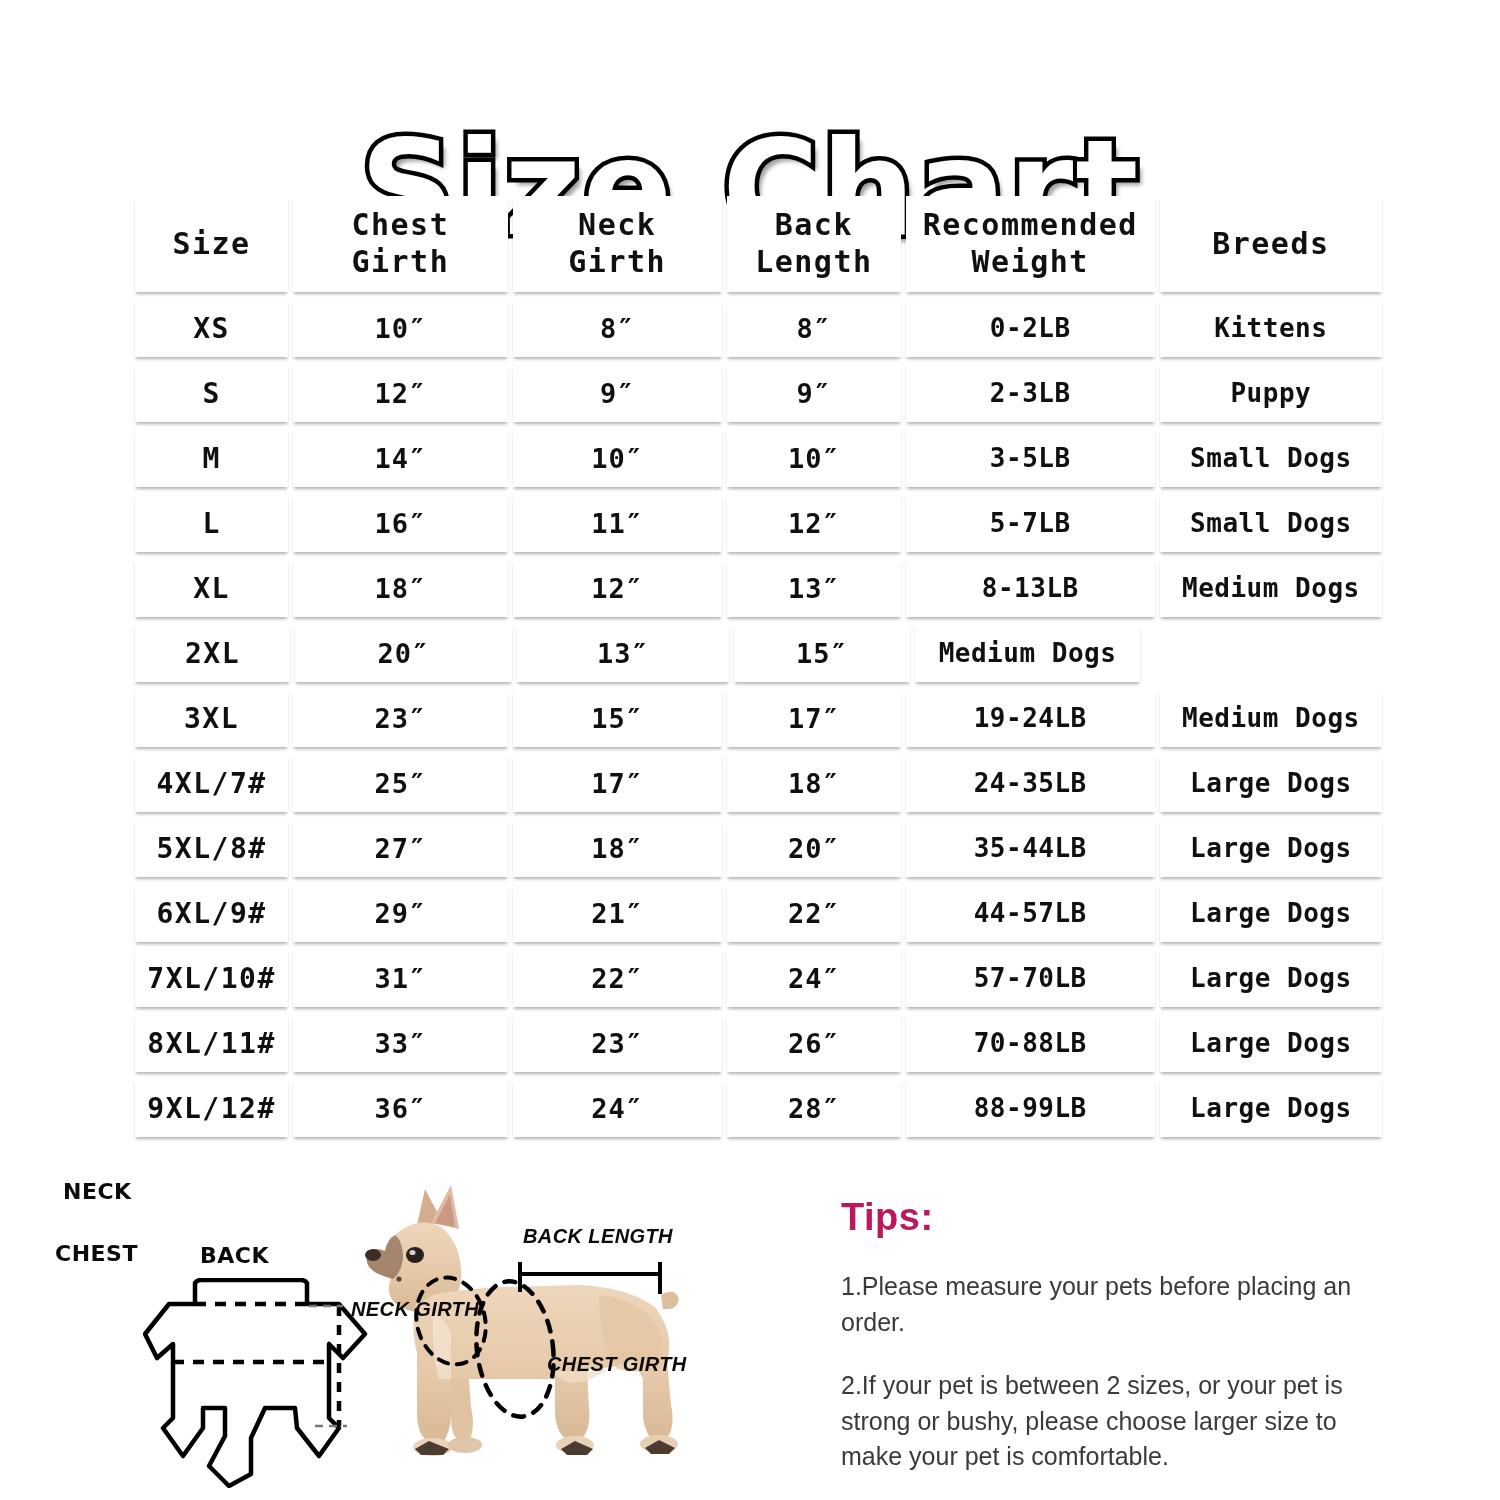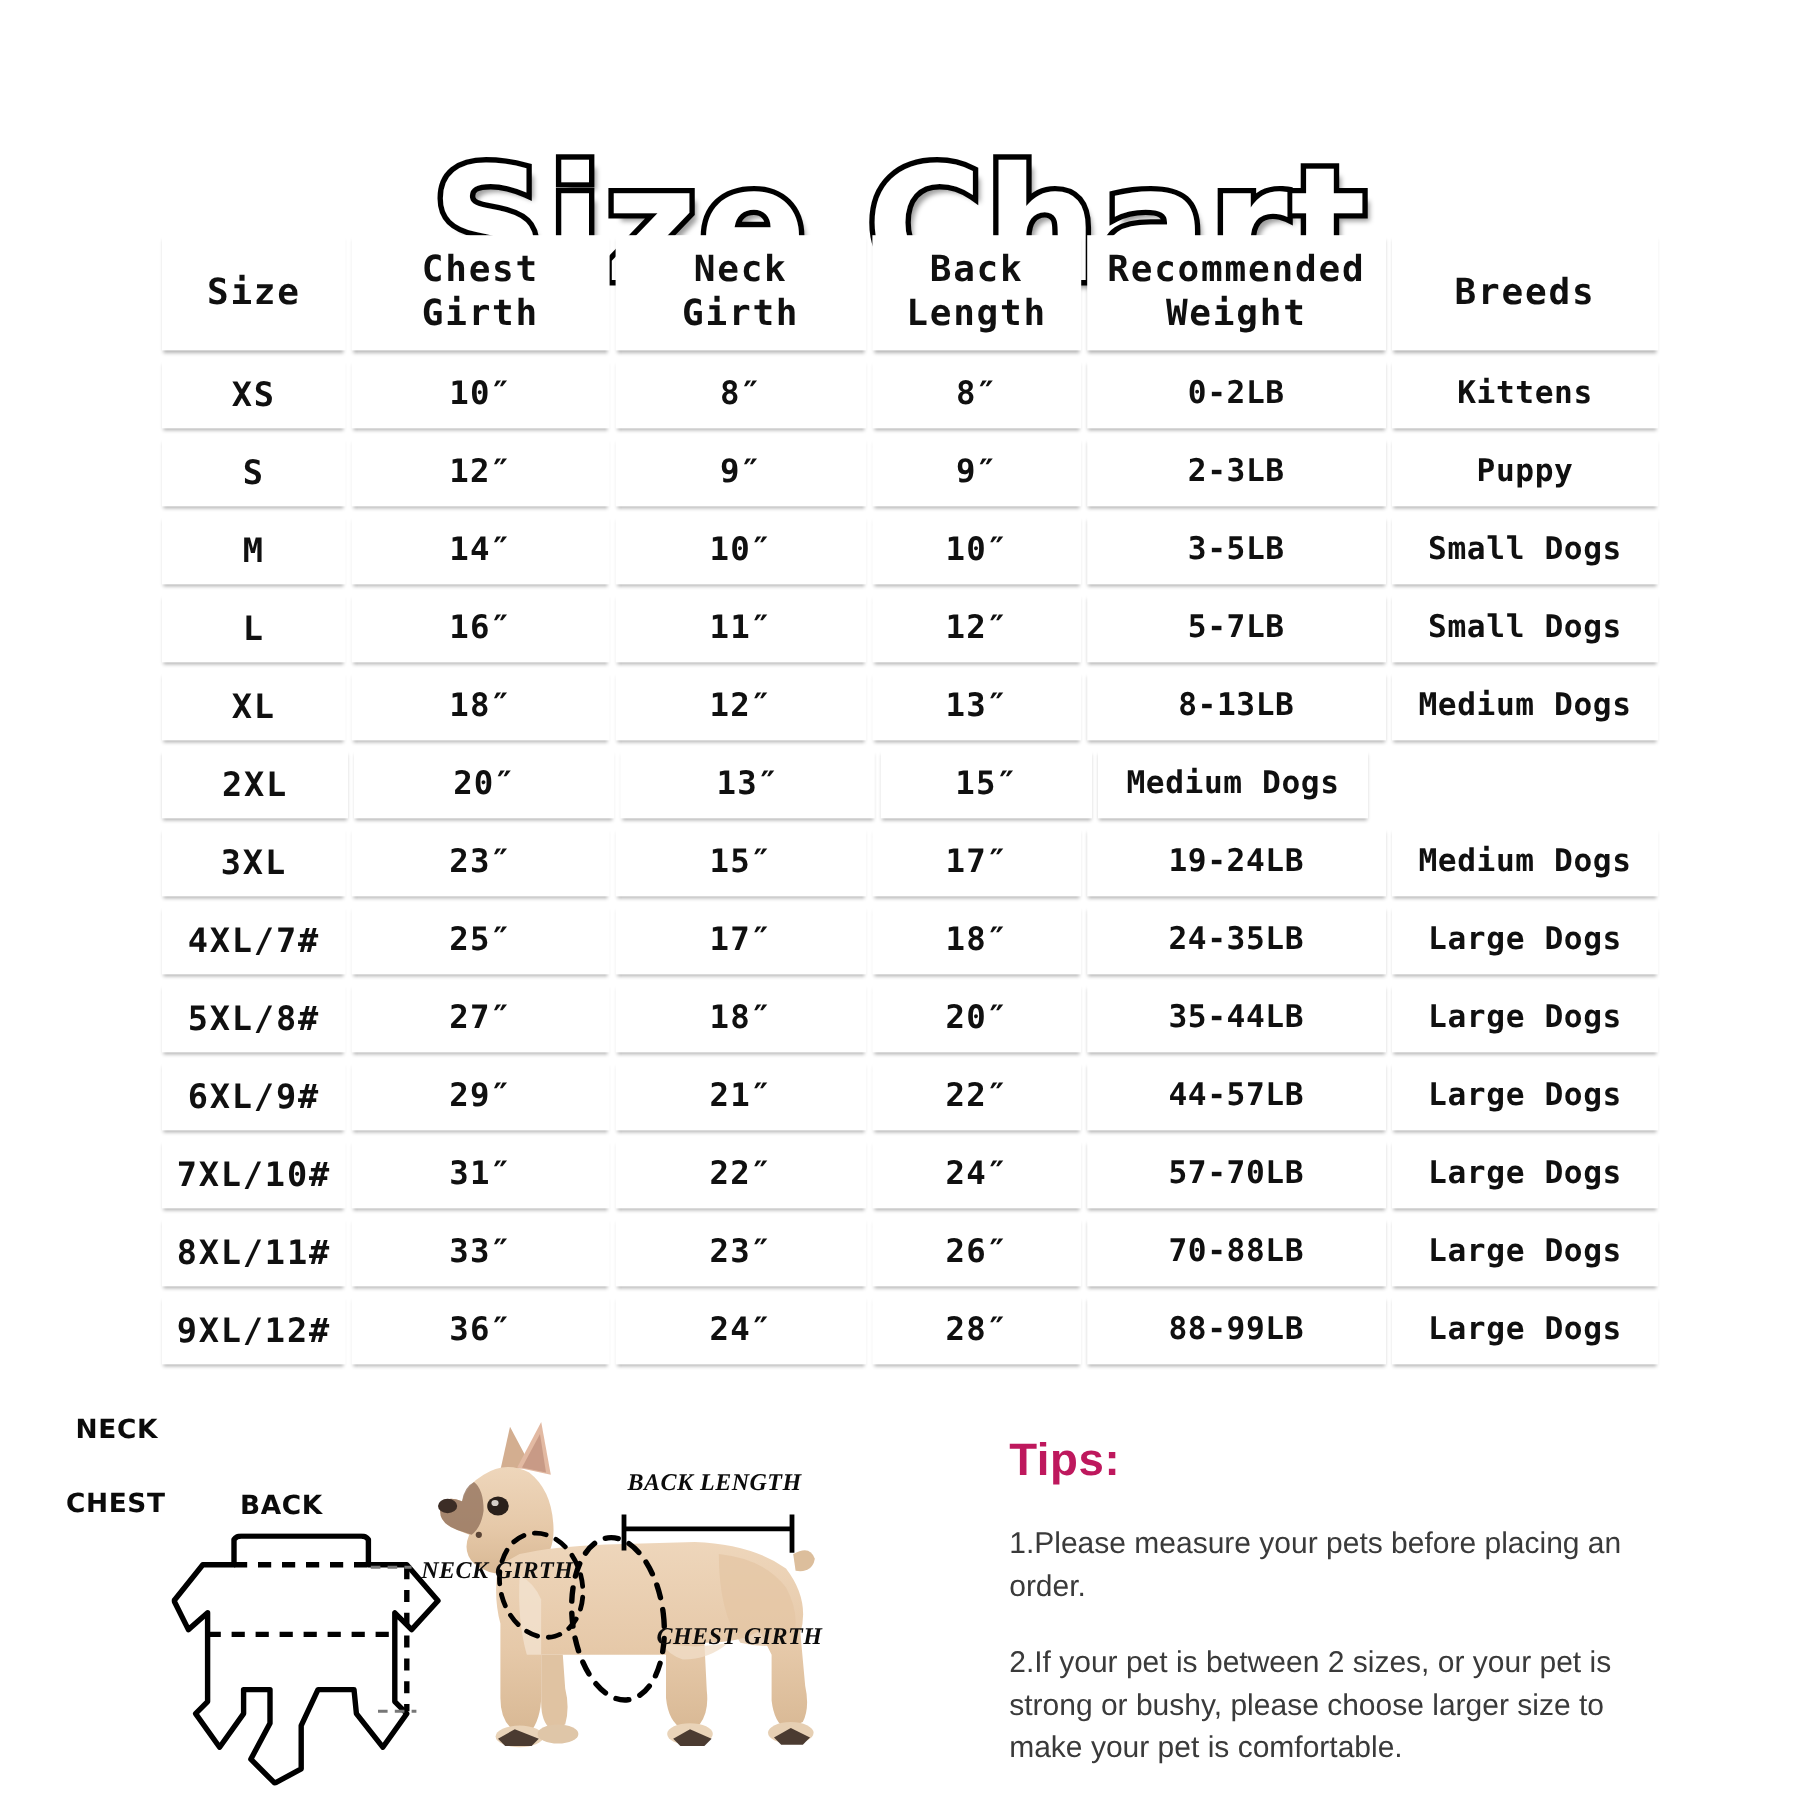--- a/index.html
+++ b/index.html
@@ -112,21 +112,21 @@
   
   #dog-area{
     position:absolute;
     left:355px; top:5px;
     width:330px; height:317px;
   }
   #dog-svg{display:block;width:330px;height:317px;}
 
   .d-label{
     position:absolute;
-    font-family:Liberation Serif, serif;
+    font-family:Liberation Sans, sans-serif;
     font-weight:700;
     font-style:italic;
     font-size:20px;
     letter-spacing:0.4px;
     color:#0b0b0b;
     white-space:nowrap;
   }
   #lbl-backlen{left:523px;  top:47px;}
   #lbl-neckgirth{left:351px;top:120px;}
   #lbl-chestgirth{left:547px;top:175px;}

